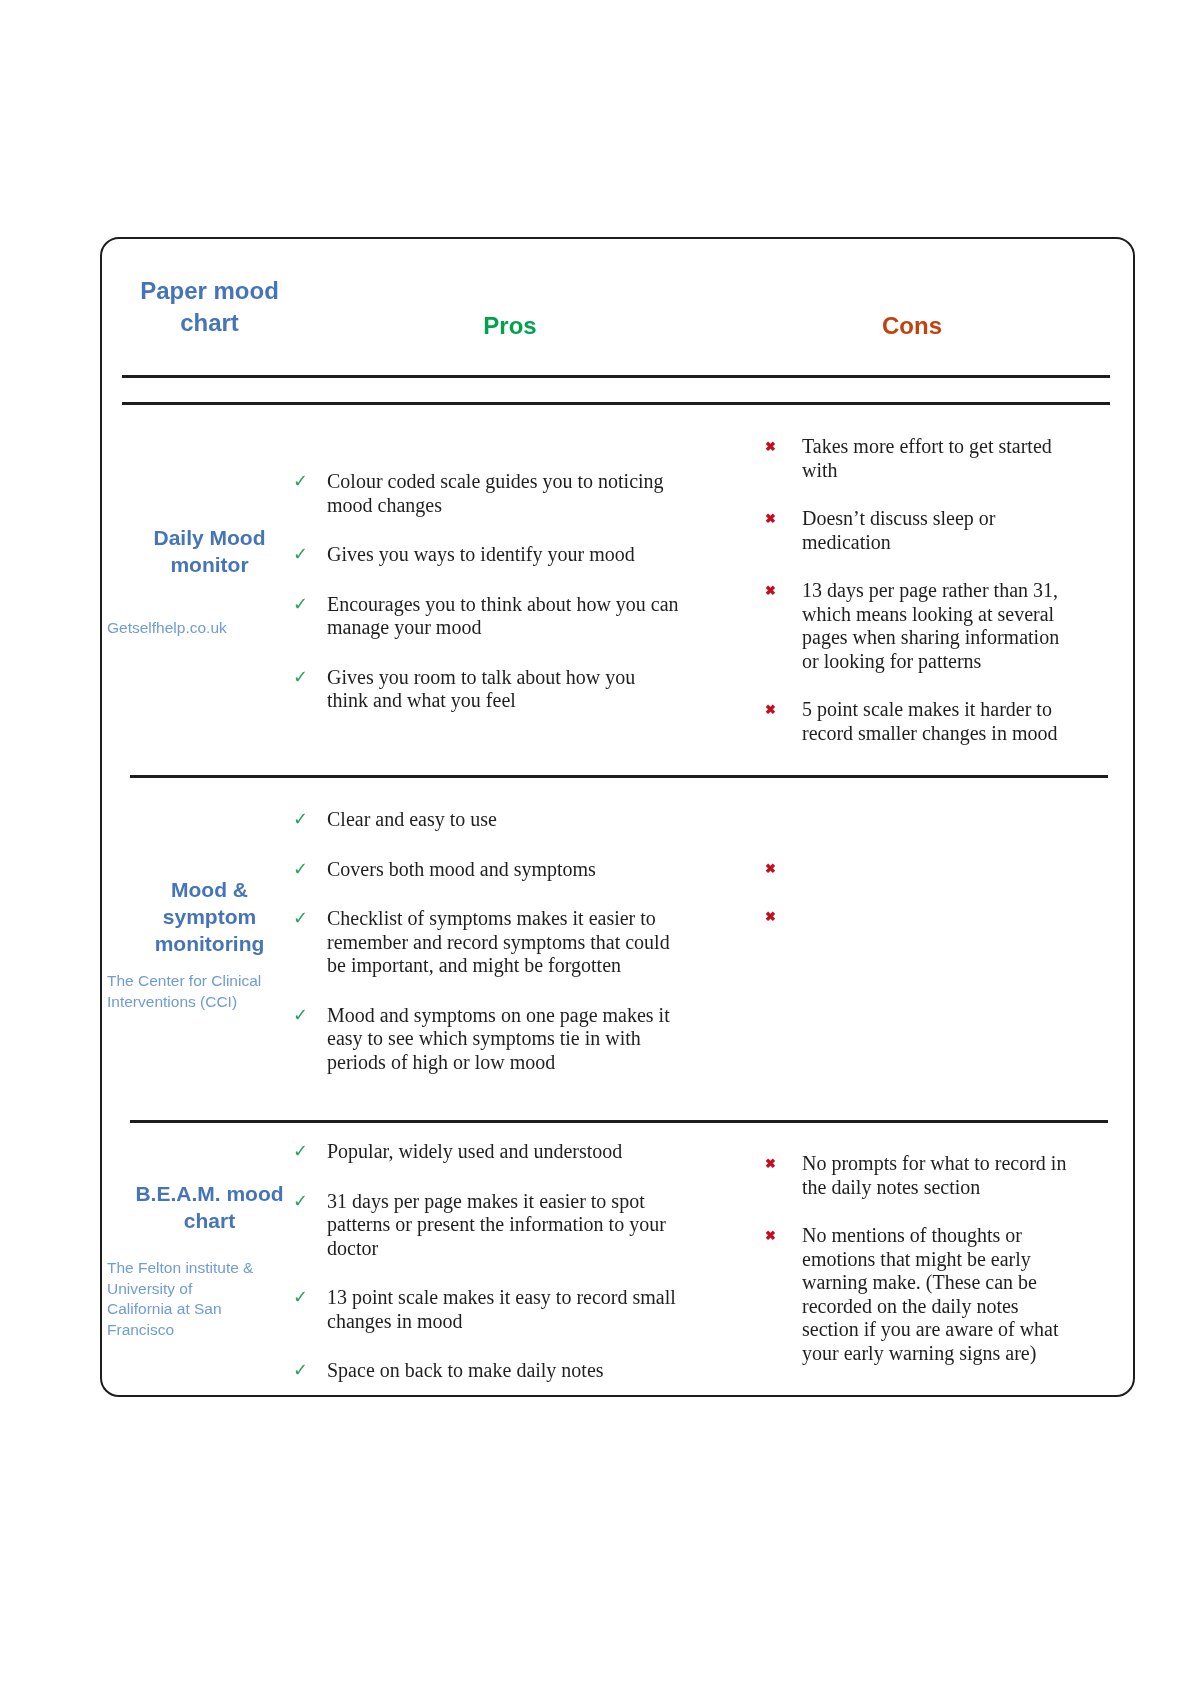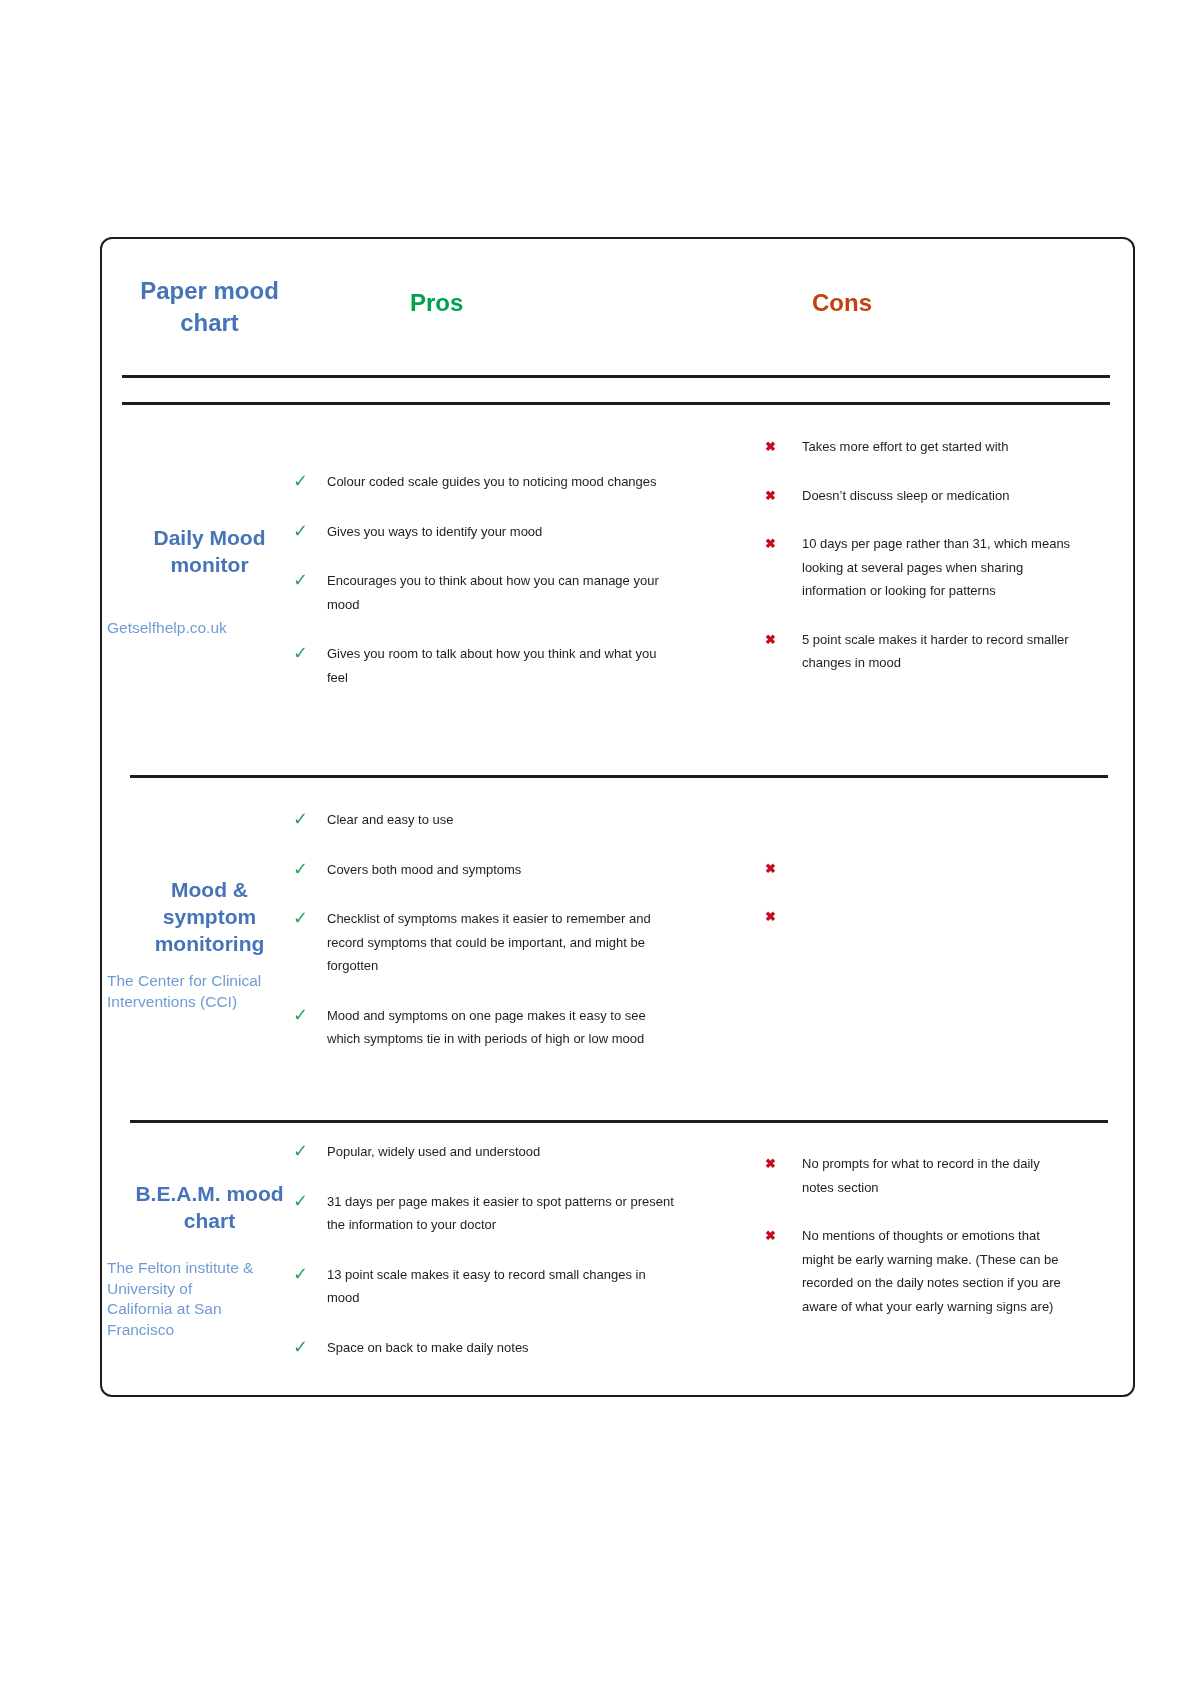--- a/index.html
+++ b/index.html
@@ -3,31 +3,31 @@
 <meta charset="utf-8">
 <style>
   html,body{margin:0;padding:0;}
   body{
     width:1200px;height:1697px;position:relative;background:#ffffff;
     font-family:"Liberation Sans", sans-serif;color:#1f1f1f;
     -webkit-font-smoothing:antialiased;
   }
   .sheet{
     position:absolute;left:100px;top:237px;width:1035px;height:1160px;
-    border:2.5px solid #1d1d1d;border-radius:12px;background:#ffffff;box-sizing:border-box;
+    border:2.5px solid #1d1d1d;border-radius:19px;background:#ffffff;box-sizing:border-box;
   }
   .abs{position:absolute;}
   .pre{white-space:pre-line;}
   
   .sheet-title{
     left:20px;top:36px;width:175px;text-align:center;
     font-size:24px;line-height:32px;font-weight:bold;color:#4674b8;
   }
   .col-header{
-    top:49px;width:200px;text-align:left;
+    top:72px;width:200px;text-align:center;
     font-size:24px;line-height:30px;font-weight:bold;
   }
   .pros-header{left:308px;color:#00a24e;}
   .cons-header{left:710px;color:#c2410c;}
   .hline{left:20px;width:988px;height:2.5px;background:#1d1d1d;}
   .hline.l1{top:136px;}
   .hline.l2{top:163px;}
   .divider{left:28px;width:978px;height:2.5px;background:#1d1d1d;}
   .divider.d1{top:536px;}
   .divider.d2{top:881px;}
@@ -44,21 +44,21 @@
   .r2-title{top:637px;} .r2-sub{top:732px;}
   .r3-title{top:941px;} .r3-sub{top:1019px;}
   
   .bullets{display:flex;flex-direction:column;}
   .pros-list{left:185px;width:392px;gap:26px;}
   .cons-list{left:655px;width:315px;gap:25px;}
   .r1-pros{top:231px;} .r1-cons{top:196px;}
   .r2-pros{top:569px;} .r2-cons{top:618px;}
   .r3-pros{top:901px;} .r3-cons{top:913px;}
   .bullet{display:flex;align-items:flex-start;}
-  .bullet .text{flex:1;font-size:13px;line-height:23.5px;color:#1f1f1f;}
+  .bullet .text{flex:1;font-size:20px;line-height:23.5px;color:#1f1f1f;font-family:Liberation Serif, serif;}
   .glyph{flex:0 0 auto;}
   .check{
     width:40px;font-size:18px;line-height:23px;color:#27a35b;
     padding-left:6px;box-sizing:border-box;
   }
   .cross{
     width:45px;font-size:13px;line-height:23px;font-weight:bold;color:#c50d1f;
     padding-left:8px;box-sizing:border-box;
   }
 </style>
@@ -103,21 +103,21 @@
     <div class="bullet">
       <span class="glyph cross">✖</span>
       <div class="text">Takes more effort to get started with</div>
     </div>
     <div class="bullet">
       <span class="glyph cross">✖</span>
       <div class="text">Doesn’t discuss sleep or medication</div>
     </div>
     <div class="bullet">
       <span class="glyph cross">✖</span>
-      <div class="text">10 days per page rather than 31, which means looking at several pages when sharing information or looking for patterns</div>
+      <div class="text">13 days per page rather than 31, which means looking at several pages when sharing information or looking for patterns</div>
     </div>
     <div class="bullet">
       <span class="glyph cross">✖</span>
       <div class="text">5 point scale makes it harder to record smaller changes in mood</div>
     </div>
   </div>
 
   <div class="abs row-title r2-title pre">Mood &amp;
 symptom
 monitoring</div>

